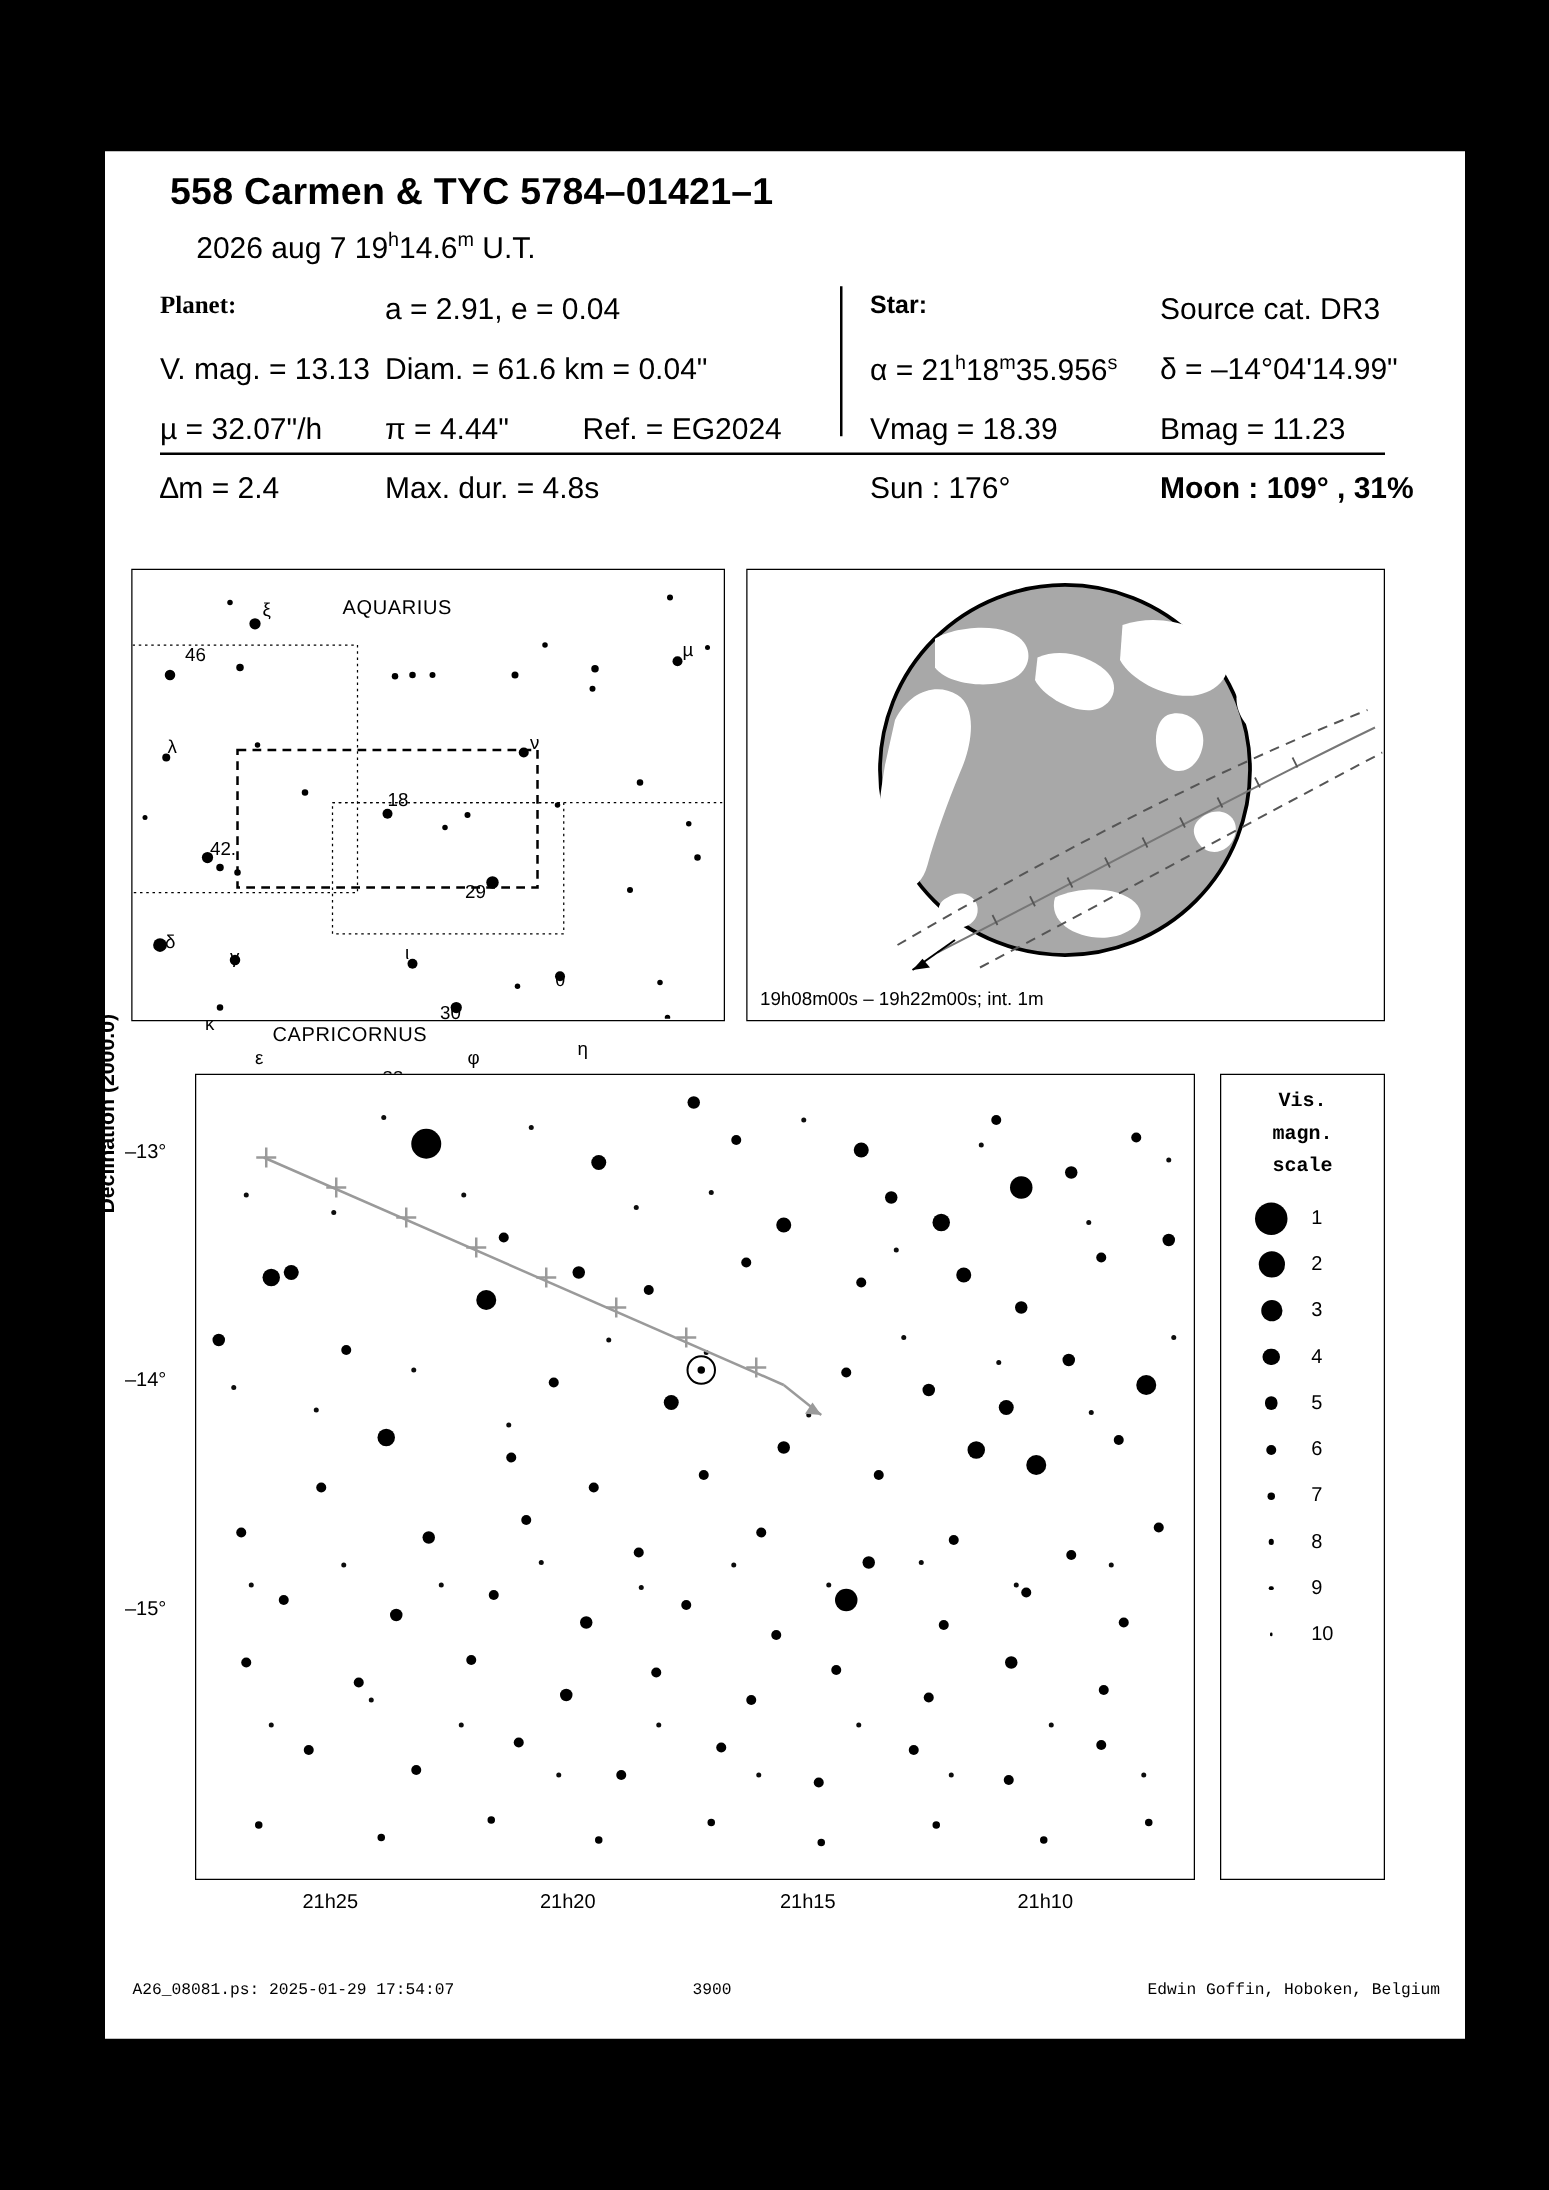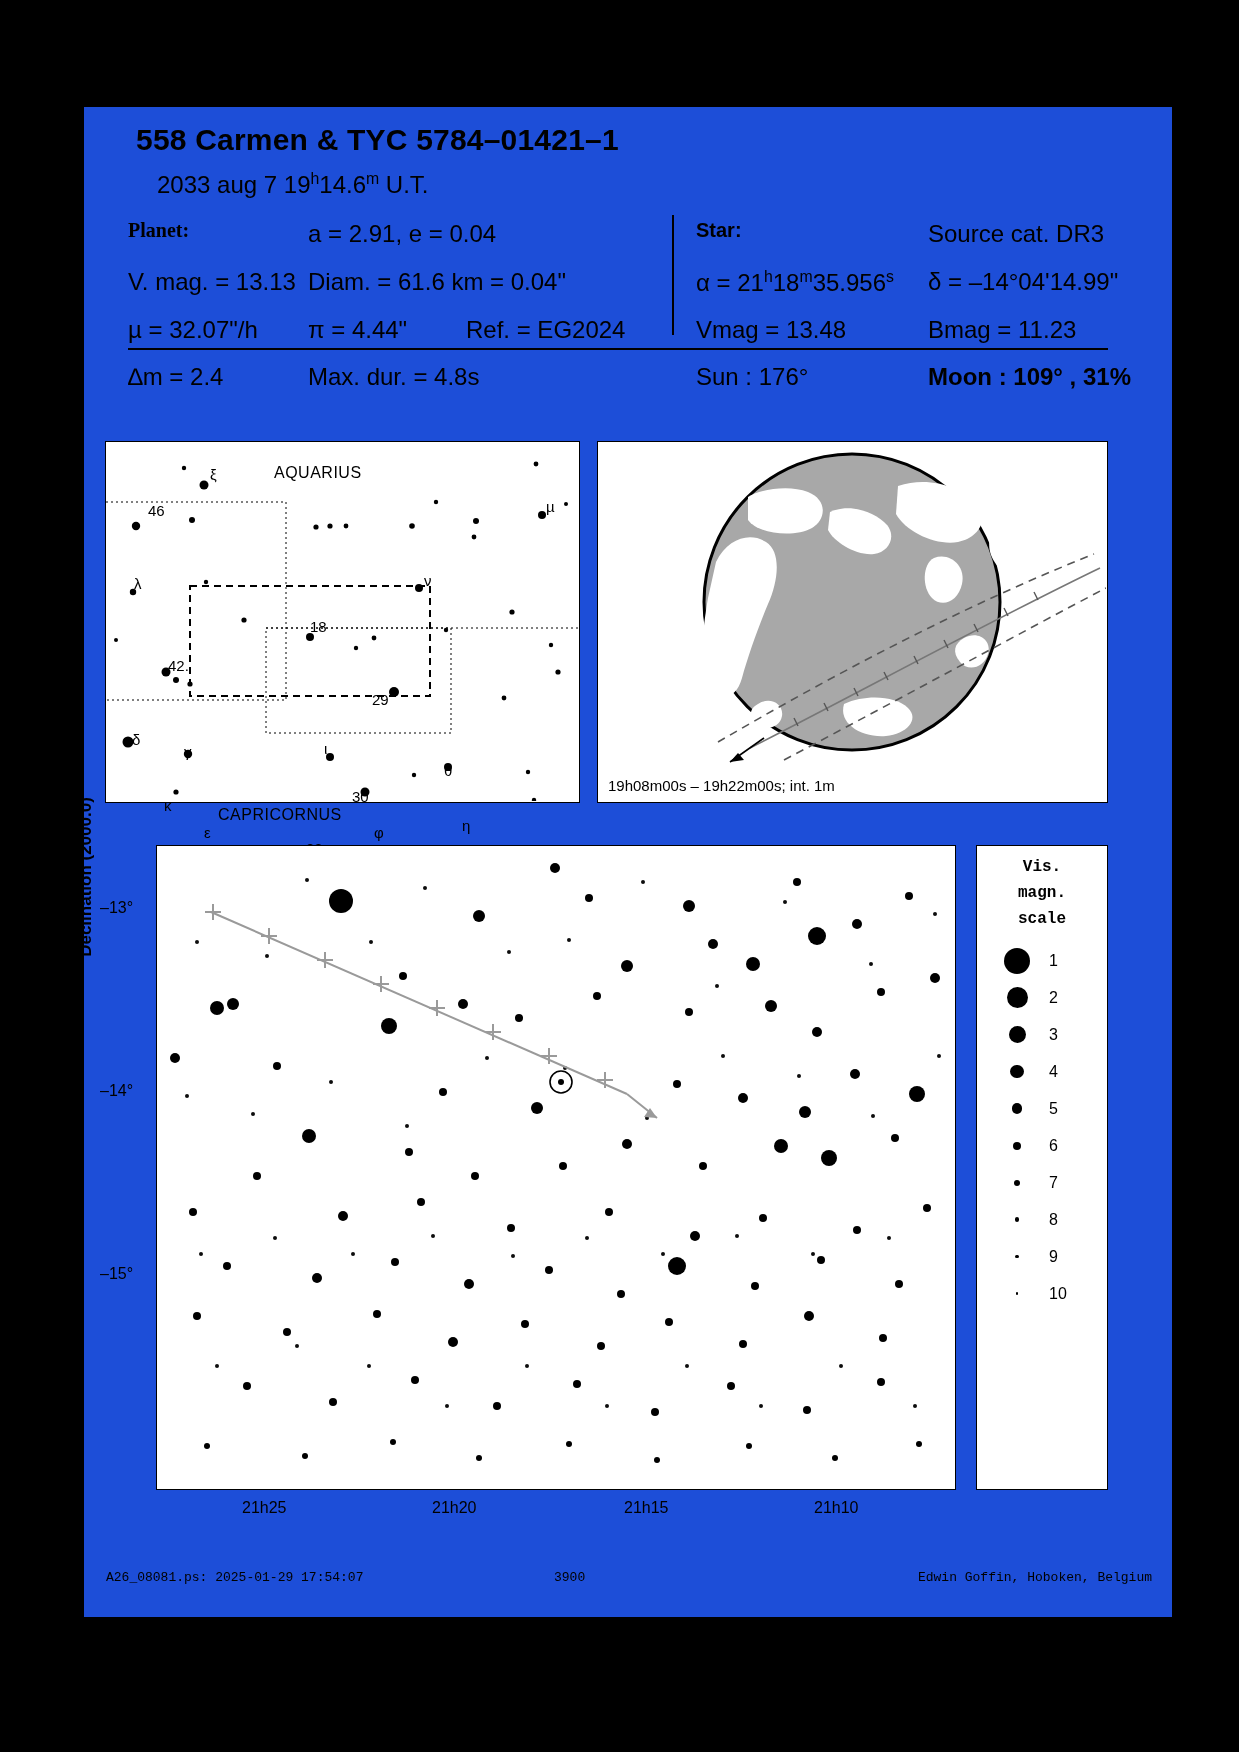--- a/index.html
+++ b/index.html
@@ -1,17 +1,17 @@
 <!DOCTYPE html>
 <html><head>
 <meta charset="utf-8">
 <style>
   html,body{margin:0;padding:0;background:#000;}
   body{width:1239px;height:1752px;position:relative;font-family:"Liberation Sans",sans-serif;}
-  #page{position:absolute;left:84px;top:107px;width:1088px;height:1510px;background:#1d4ed8;}
+  #page{position:absolute;left:84px;top:121px;width:1088px;height:1510px;background:#ffffff;}
 
   
   .title{position:absolute;left:52px;top:16px;font-size:30px;font-weight:bold;letter-spacing:.2px;color:#000;white-space:nowrap;}
   .subtitle{position:absolute;left:73px;top:63px;font-size:24px;color:#000;white-space:nowrap;}
   sup.small{font-size:.66em;vertical-align:super;}
 
   
   .block{position:absolute;left:44px;top:108px;width:980px;height:165px;}
   .vline{position:absolute;left:544px;top:0px;width:2px;height:120px;background:#000;}
   .hline{position:absolute;left:44px;top:241px;width:980px;height:2px;background:#000;}
@@ -50,39 +50,39 @@
   .sm-lab{position:absolute;font-size:15px;color:#000;}
   .sm-con{position:absolute;font-size:16px;color:#000;letter-spacing:.5px;}
 </style>
 </head>
 <body>
 
 <div id="page">
 
   <div class="title">558 Carmen  &amp;  TYC 5784–01421–1</div>
   <div class="subtitle">
-    <span>2033 aug  7  19</span><sup class="small">h</sup><span>14.6</span><sup class="small">m</sup><span> U.T.</span>
+    <span>2026 aug  7  19</span><sup class="small">h</sup><span>14.6</span><sup class="small">m</sup><span> U.T.</span>
   </div>
 
   <div class="block">
     <div class="vline"></div>
 
     <div class="cell bold" style="left:0px;top:4px;font-family:Liberation Serif, serif;">Planet:</div>
     <div class="cell" style="left:180px;top:5px;">a = 2.91, e = 0.04</div>
     <div class="cell" style="left:0px;top:53px;">V. mag. = 13.13</div>
     <div class="cell" style="left:180px;top:53px;">Diam. = 61.6 km = 0.04"</div>
     <div class="cell" style="left:0px;top:101px;">µ =  32.07"/h</div>
     <div class="cell" style="left:180px;top:101px;">π =  4.44"</div>
     <div class="cell" style="left:338px;top:101px;">Ref. = EG2024</div>
 
     <div class="cell bold" style="left:568px;top:4px;">Star:</div>
     <div class="cell" style="left:800px;top:5px;">Source cat.  DR3</div>
     <div class="cell" style="left:568px;top:53px;"><span>α = 21</span><sup class="small">h</sup><span>18</span><sup class="small">m</sup><span>35.956</span><sup class="small">s</sup></div>
     <div class="cell" style="left:800px;top:53px;">δ = –14°04'14.99"</div>
-    <div class="cell" style="left:568px;top:101px;">Vmag = 13.48</div>
+    <div class="cell" style="left:568px;top:101px;">Vmag = 18.39</div>
     <div class="cell" style="left:800px;top:101px;">Bmag = 11.23</div>
   </div>
 
   <div class="hline"></div>
 
   <div class="cell" style="position:absolute;left:44px;top:256px;">∆m = 2.4</div>
   <div class="cell" style="position:absolute;left:224px;top:256px;">Max. dur. = 4.8s</div>
   <div class="cell" style="position:absolute;left:612px;top:256px;">Sun : 176°</div>
   <div class="cell" style="position:absolute;left:844px;top:256px;font-weight:bold;">Moon : 109° , 31%</div>
 

